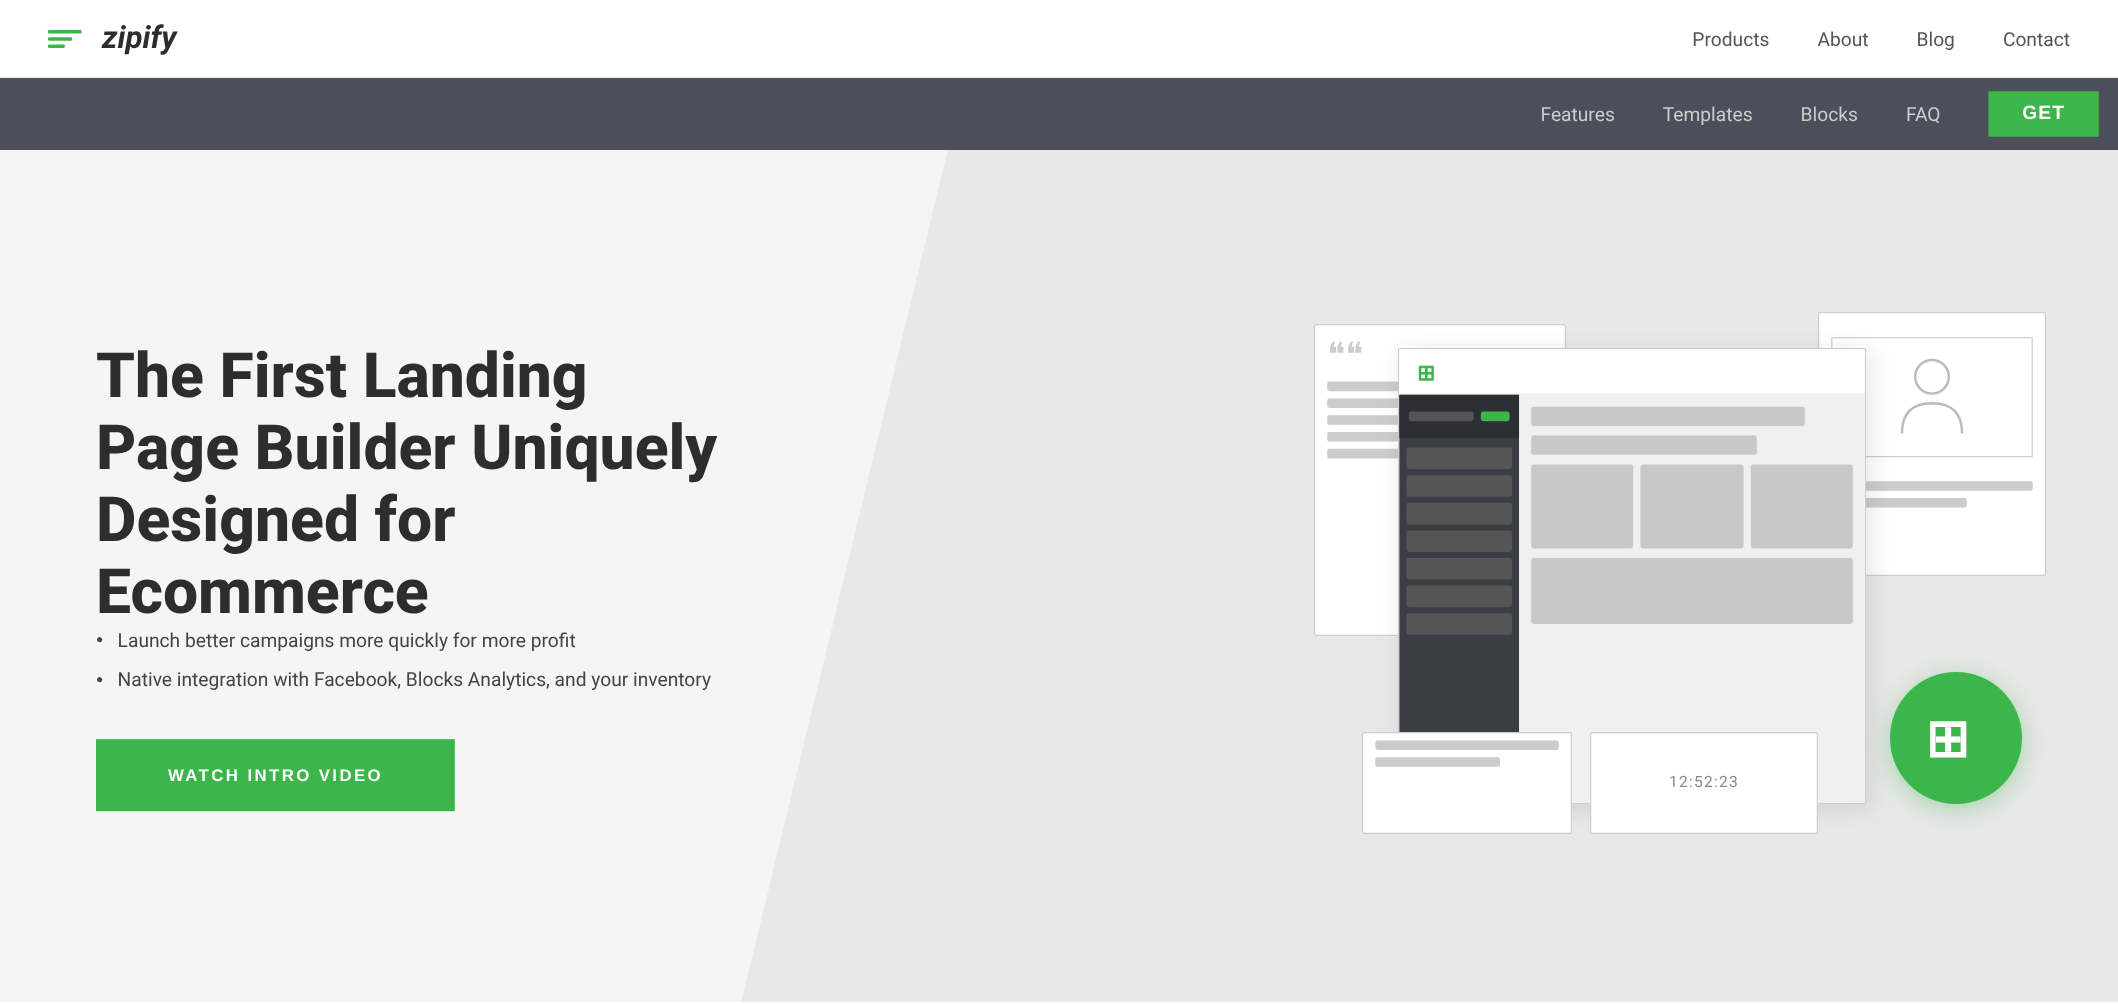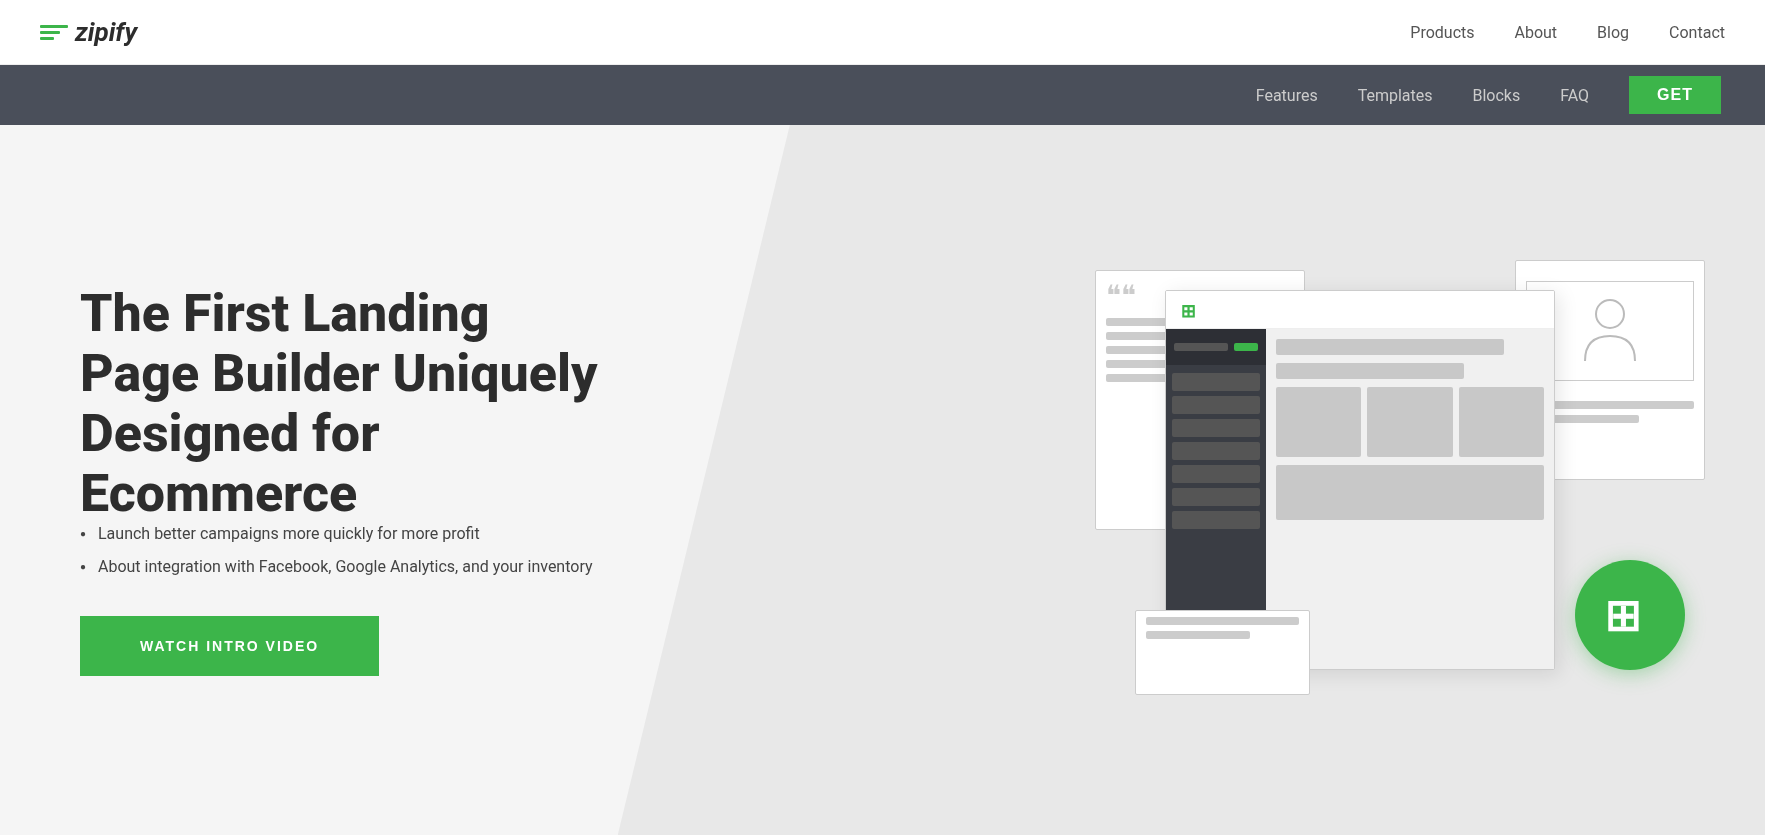--- a/index.html
+++ b/index.html
@@ -11,21 +11,21 @@
       height: 65px;
       display: flex;
       align-items: center;
       justify-content: space-between;
       padding: 0 40px;
       border-bottom: 1px solid #eee;
     }
     .logo-area {
       display: flex;
       align-items: center;
-      gap: 3px;
+      gap: 13px;
     }
     .logo-text {
       font-size: 26px;
       font-weight: 700;
       color: #2d2d2d;
       font-style: italic;
     }
     .top-nav-links {
       display: flex;
       align-items: flex-start;
@@ -38,21 +38,21 @@
       font-weight: 400;
     }
 
     
     .secondary-nav {
       background: #4a4f5a;
       height: 60px;
       display: flex;
       align-items: center;
       justify-content: flex-end;
-      padding: 0 44px;
+      padding: 0 16px;
       gap: 40px;
     }
     .secondary-nav a {
       text-decoration: none;
       color: #ccc;
       font-size: 16px;
       font-weight: 400;
     }
     .get-btn {
       background: #3cb54a;
@@ -360,21 +360,21 @@
   <a href="#">Blocks</a>
   <a href="#">FAQ</a>
   <button class="get-btn">GET</button>
 </nav>
 
 <section class="hero">
   <div class="hero-content">
     <h1 class="hero-title">The First Landing Page Builder Uniquely Designed for Ecommerce</h1>
     <ul class="hero-bullets">
       <li>Launch better campaigns more quickly for more profit</li>
-      <li>About integration with Facebook, Google Analytics, and your inventory</li>
+      <li>Native integration with Facebook, Blocks Analytics, and your inventory</li>
     </ul>
     <button class="watch-btn">WATCH INTRO VIDEO</button>
   </div>
 
   <div class="hero-illustration">
 
     <div class="wireframe-bg-card" style="width:210px;height:260px;top:20px;left:10px;">
       <div class="wf-quote">❝❝</div>
       <div class="wf-line"></div>
       <div class="wf-line wf-line-short"></div>
@@ -430,20 +430,23 @@
           <div class="content-bottom-bar"></div>
         </div>
       </div>
     </div>
 
     <div class="wireframe-bg-card" style="width:175px;height:85px;bottom:15px;left:50px;">
       <div class="wf-line"></div>
       <div class="wf-line wf-line-short"></div>
     </div>
 
+    <div class="wireframe-bg-card" style="width:190px;height:85px;bottom:15px;left:240px;">
+      <div class="time-display">12:52:23</div>
+    </div>
 
     <div class="green-circle">
       <svg width="60" height="55" viewBox="0 0 60 55">
         <text x="5" y="42" font-size="44" font-weight="900" fill="#fff" font-family="Arial">⊞</text>
       </svg>
     </div>
 
   </div>
 </section>
 

